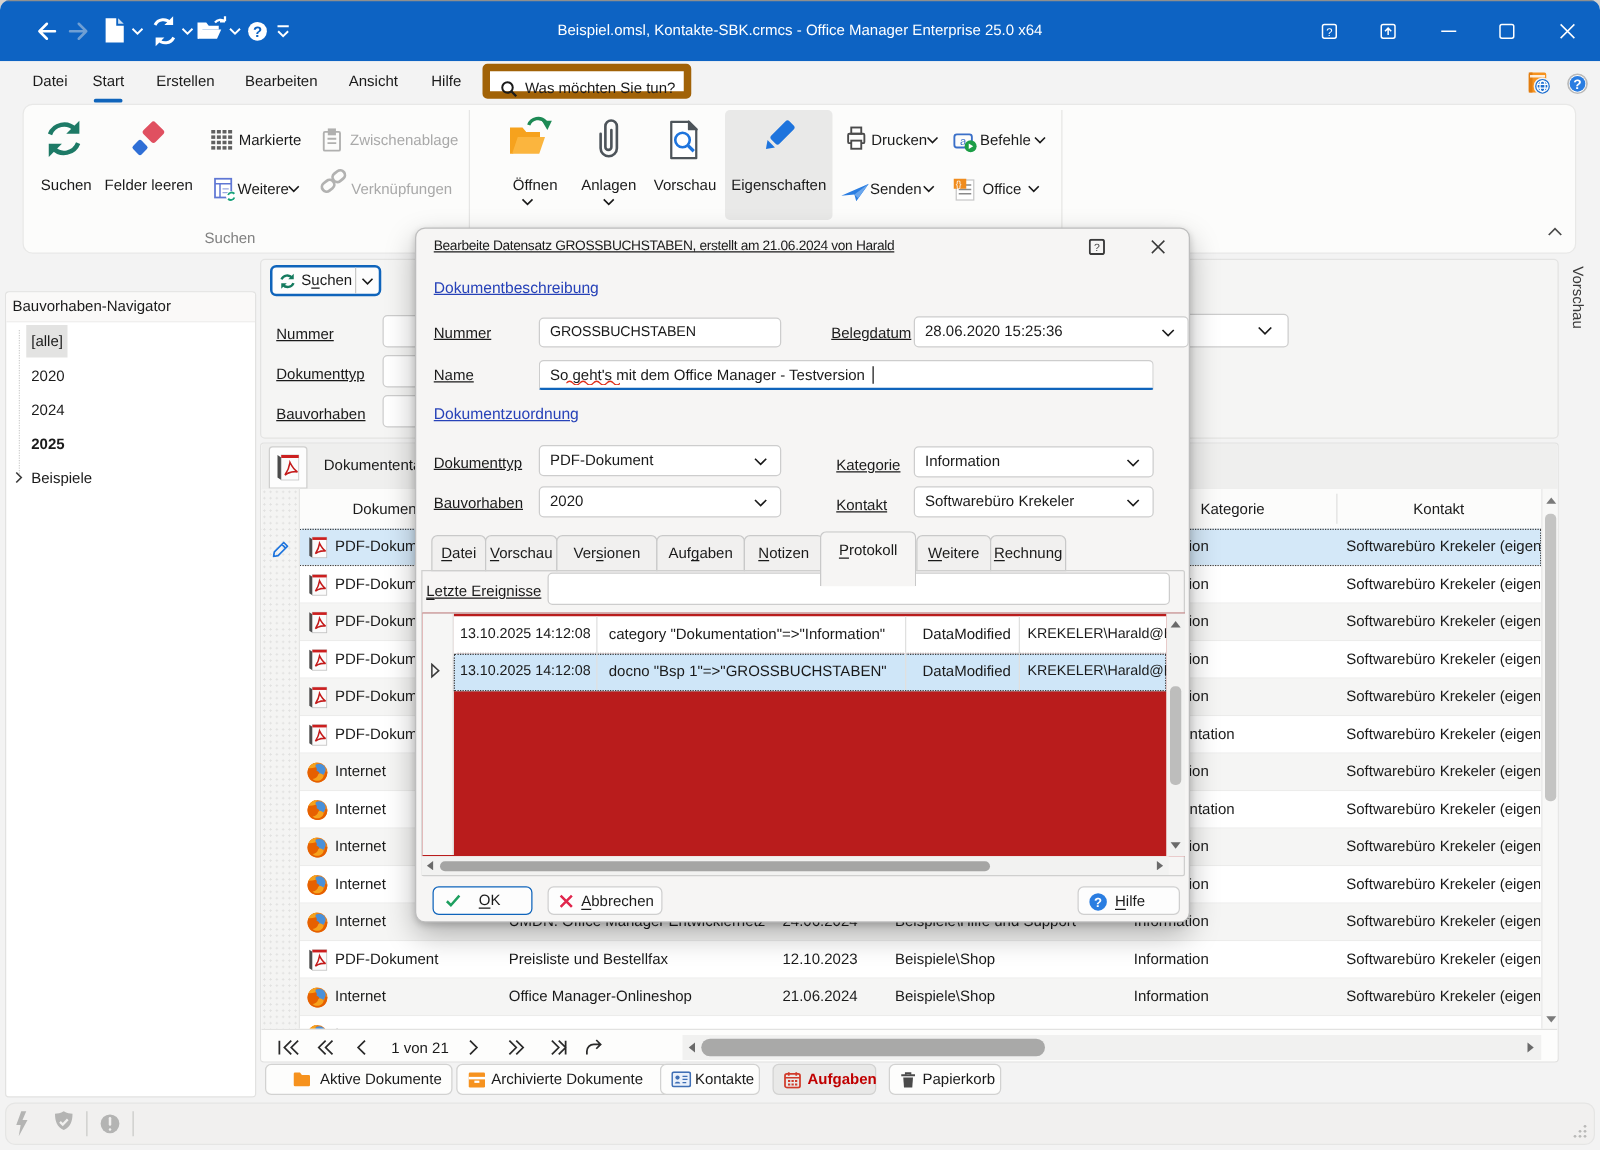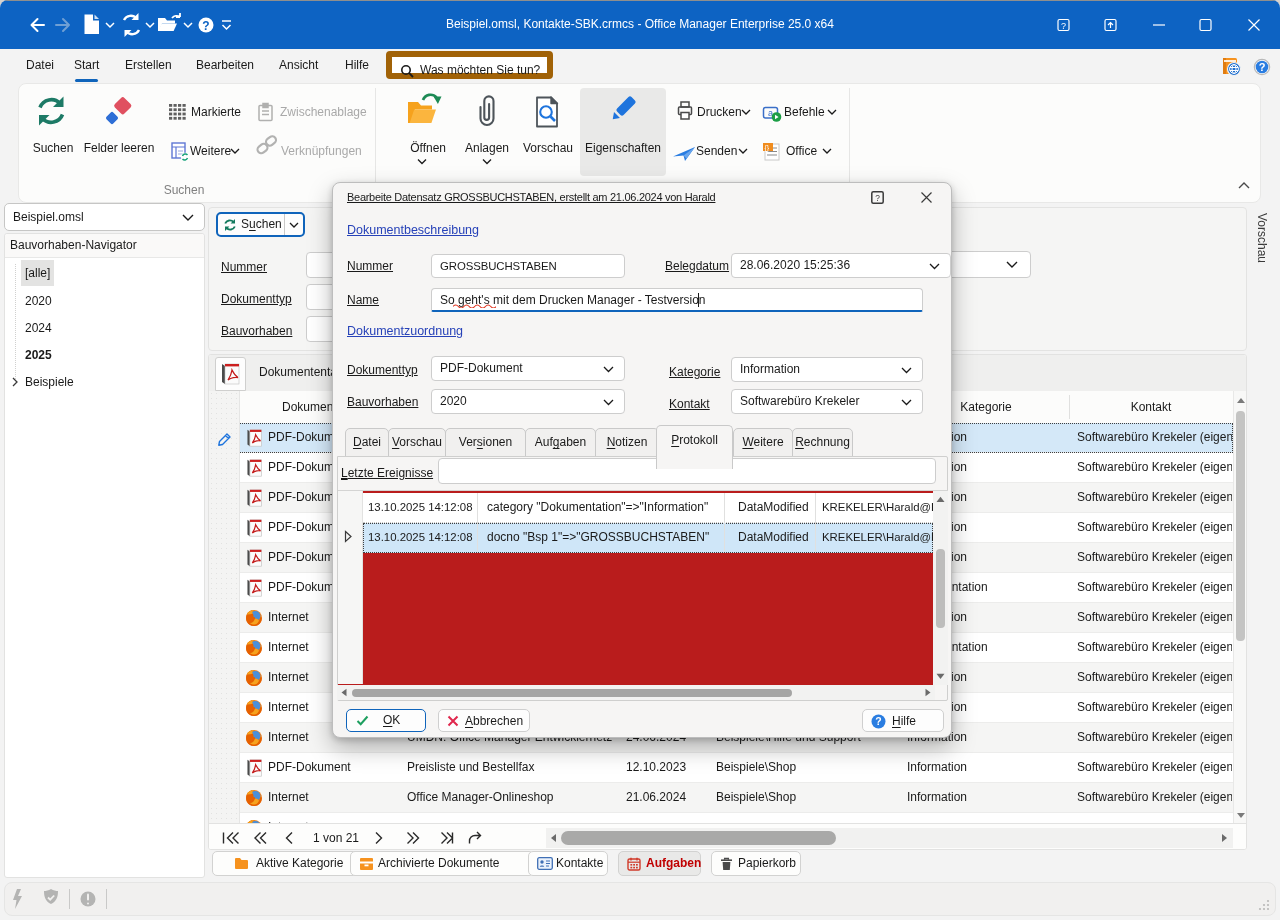--- a/index.html
+++ b/index.html
@@ -251,26 +251,20 @@
     <circle cx="16" cy="14" r="6.5" fill="#1e6fd0" stroke="#f3f3f3" stroke-width="1.2"></circle>
     <g stroke="#fff" stroke-width="1" fill="none">
       <circle cx="16" cy="14" r="4.4"></circle>
       <ellipse cx="16" cy="14" rx="2" ry="4.4"></ellipse>
       <path d="M11.7 12.5 h8.6 M11.7 15.5 h8.6"></path>
     </g>
     <circle cx="44" cy="12" r="7.6" fill="#fff" stroke="#b9b9b9" stroke-width="1.3"></circle>
     <circle cx="44" cy="12" r="6.3" fill="#2a7de1"></circle>
     <text x="44" y="16.2" font-size="11" font-weight="bold" fill="#fff" text-anchor="middle" font-family="Liberation Sans">?</text>
   </svg>
-  <div class="abs" style="left:4px;top:203px;width:201px;height:28px;background:#fff;border:1px solid #c6c6c5;border-radius:5px;box-sizing:border-box">
-    <span style="position:absolute;left:8px;top:0;line-height:26px">Beispiel.omsl</span>
-    <svg width="12" height="8" viewBox="0 0 12 8" style="position:absolute;right:10px;top:10px">
-      <path d="M1 1 l5 5 l5 -5" stroke="#1a1a1a" stroke-width="1.4" fill="none"></path>
-    </svg>
-  </div>
   <div class="card" style="left:4px;top:233px;width:201px;height:645px;border-radius:3px">
     <div style="position:absolute;left:0;top:0;width:100%;height:23px;background:#faf9f8;border-bottom:1px solid #e8e8e7;border-radius:3px 3px 0 0">
       <span style="position:absolute;left:5px;top:0;line-height:23px">Bauvorhaben-Navigator</span>
     </div>
     <div style="position:absolute;left:10px;top:30px;width:1px;height:115px;border-left:1px dotted #d0d0cf"></div>
     <div style="position:absolute;left:16px;top:26px;width:33px;height:26px;background:#e3e3e2"></div>
     <div style="position:absolute;left:20px;top:28px;line-height:22px">[alle]</div>
     <div style="position:absolute;left:20px;top:56px;line-height:22px">2020</div>
     <div style="position:absolute;left:20px;top:83px;line-height:22px">2024</div>
     <div style="position:absolute;left:20px;top:110px;line-height:22px;font-weight:bold">2025</div>
@@ -592,23 +586,23 @@
           </svg>
         <div style="position:absolute;left:15px;top:3px;width:275px;height:14px;background:#a9a9a8;border-radius:7px"></div>
       </div>
     </div>
   </div>
   <div id="bottomtabs">
     <div class="btab" style="left:212px;width:150px">
       <svg width="15" height="13" viewBox="0 0 15 13" style="left:21px">
           <path d="M1 2 a1 1 0 0 1 1 -1 h4 l1.5 2 H13 a1 1 0 0 1 1 1 v7 a1 1 0 0 1 -1 1 H2 a1 1 0 0 1 -1 -1 z" fill="#f6921e"></path>
         </svg>
-      <span style="left:43px">Aktive Kategorie</span>
-    </div>
-    <div class="btab" style="left:350px;width:184px">
+      <span style="left:43px">Aktive Dokumente</span>
+    </div>
+    <div class="btab" style="left:365px;width:184px">
       <svg width="15" height="14" viewBox="0 0 15 14" style="left:8px">
           <rect x="1" y="1" width="13" height="12" rx="1" fill="#f6921e"></rect>
           <rect x="1" y="4.5" width="13" height="2" fill="#fff"></rect>
           <rect x="5.5" y="7.5" width="4" height="1.8" fill="#fff"></rect>
         </svg>
       <span style="left:27px">Archivierte Dokumente</span>
     </div>
     <div class="btab" style="left:528px;width:80px">
       <svg width="16" height="13" viewBox="0 0 16 13" style="left:8px">
           <rect x=".7" y=".7" width="14.6" height="11.6" rx="1.5" fill="#eaf1fb" stroke="#3f6fb5" stroke-width="1.3"></rect>
@@ -682,21 +676,21 @@
       </div>
     <div class="lbl" style="left:332px;top:76px">Belegdatum</div>
     <div class="fld" style="left:398px;top:70px;width:220px;height:25px">
         <span class="fv">28.06.2020 15:25:36</span>
       <svg class="dchev" width="11" height="7" viewBox="0 0 11 7">
           <path d="M1 1 l4.5 4.5 L10 1" stroke="#1a1a1a" stroke-width="1.3" fill="none"></path>
         </svg>
     </div>
     <div class="lbl" style="left:14px;top:110px">Name</div>
     <div class="fld" style="left:98px;top:105px;width:492px;height:24px;border-bottom:2px solid #0f64bb;border-radius:4px 4px 2px 2px">
-      <span class="fv">So geht's mit dem Drucken Manager - Testversion</span>
+      <span class="fv">So geht's mit dem Office Manager - Testversion</span>
       <svg width="43" height="5" viewBox="0 0 43 5" style="position:absolute;left:21px;top:14px">
           <path d="M0 3.5 q2.7 -3 5.4 0 t5.4 0 t5.4 0 t5.4 0 t5.4 0 t5.4 0 t5.4 0 t5.4 0" stroke="#e0301b" stroke-width="1.1" fill="none"></path>
         </svg>
       <span style="position:absolute;left:266px;top:4px;width:1px;height:14px;background:#1a1a1a"></span>
     </div>
     <div class="lbl blue" style="left:14px;top:141px">Dokumentzuordnung</div>
     <div class="lbl" style="left:14px;top:180px">Dokumenttyp</div>
     <div class="fld" style="left:98px;top:173px;width:194px;height:25px">
         <span class="fv">PDF-Dokument</span>
       <svg class="dchev" width="11" height="7" viewBox="0 0 11 7">

